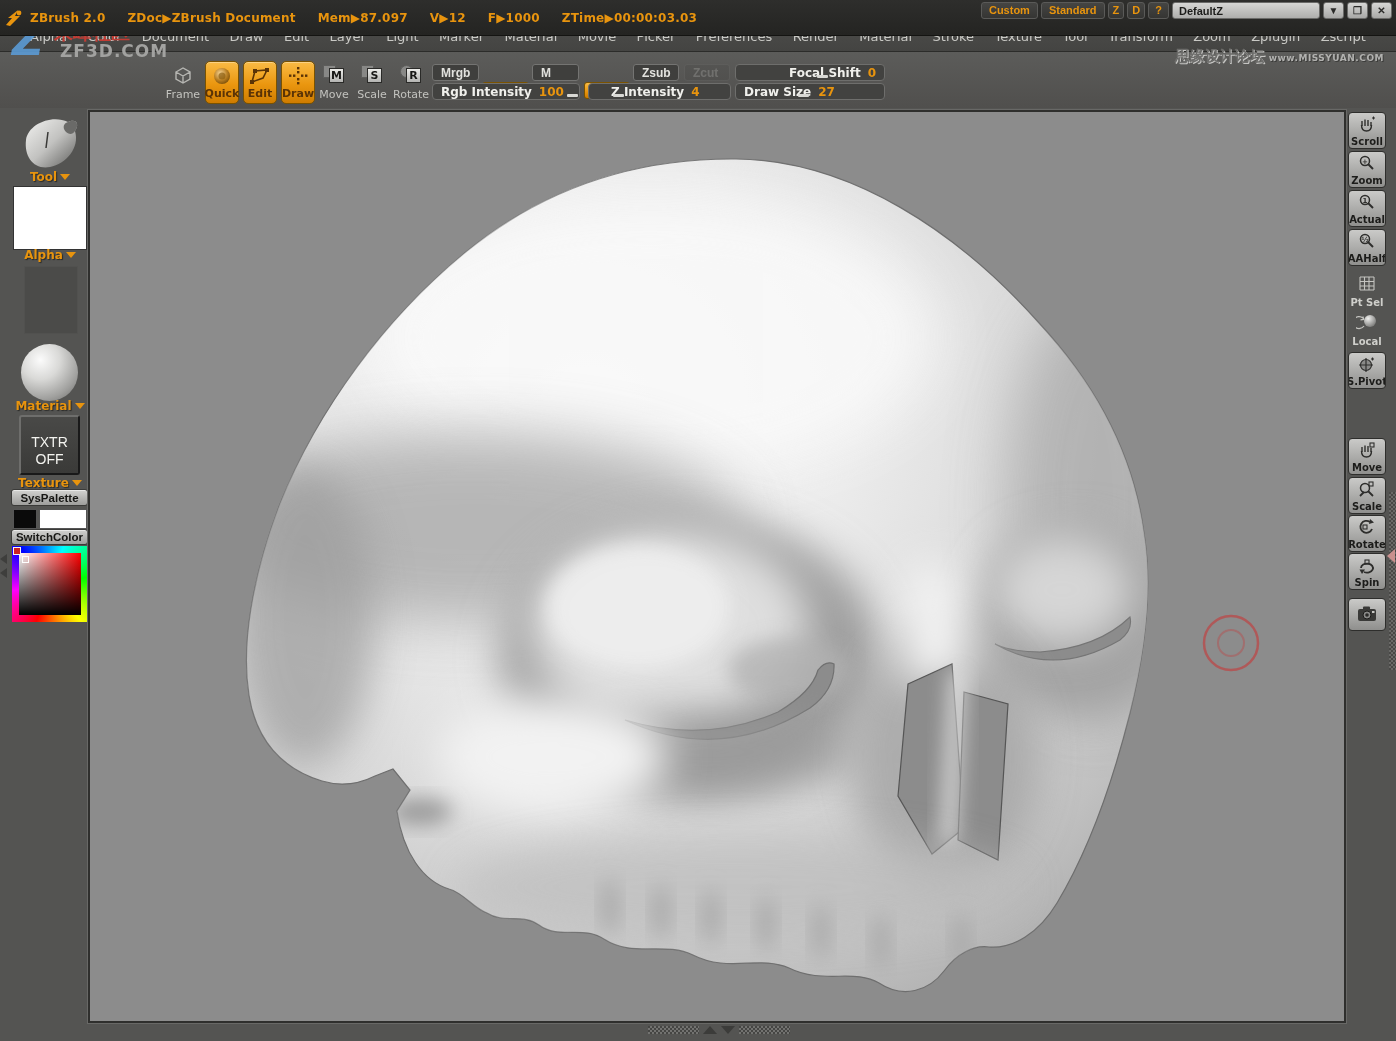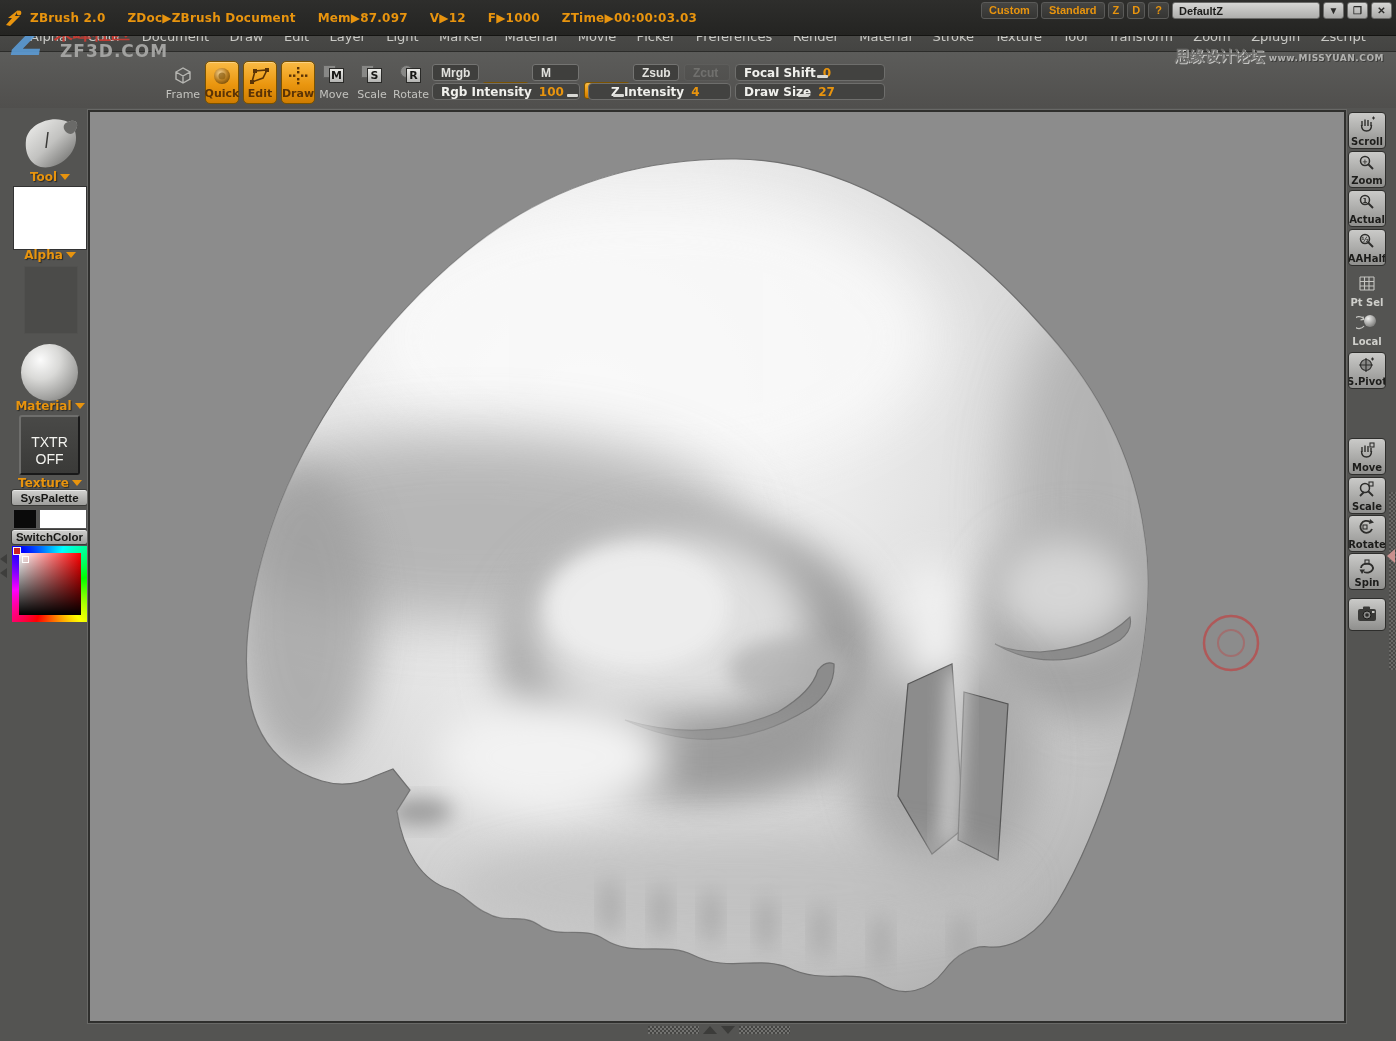--- a/index.html
+++ b/index.html
@@ -276,21 +276,21 @@
   <button class="mini-btn mini-orange" style="left:584px;top:12px;width:46px;">Zadd</button>
   <button class="mini-btn mini-dark" style="left:633px;top:12px;width:46px;">Zsub</button>
   <button class="mini-btn mini-dark mini-ghost" style="left:684px;top:12px;width:46px;">Zcut</button>
 
   <div class="slider" style="left:588px;top:31px;width:143px;">
     <span class="sl-label" style="padding-left:14px">Z Intensity</span>
     <span class="sl-val">4</span>
     <span class="sl-handle" style="left:17%;"></span>
   </div>
 
-  <div class="slider" style="left:735px;top:12px;width:150px;">
+  <div class="slider" style="left:735px;top:12px;width:150px;justify-content:flex-end;">
     <span class="sl-label">Focal Shift</span>
     <span class="sl-val">0</span>
     <span class="sl-handle" style="left:55%;"></span>
   </div>
 
   <div class="slider" style="left:735px;top:31px;width:150px;">
     <span class="sl-label">Draw Size</span>
     <span class="sl-val">27</span>
     <span class="sl-handle" style="left:42%;"></span>
   </div>

